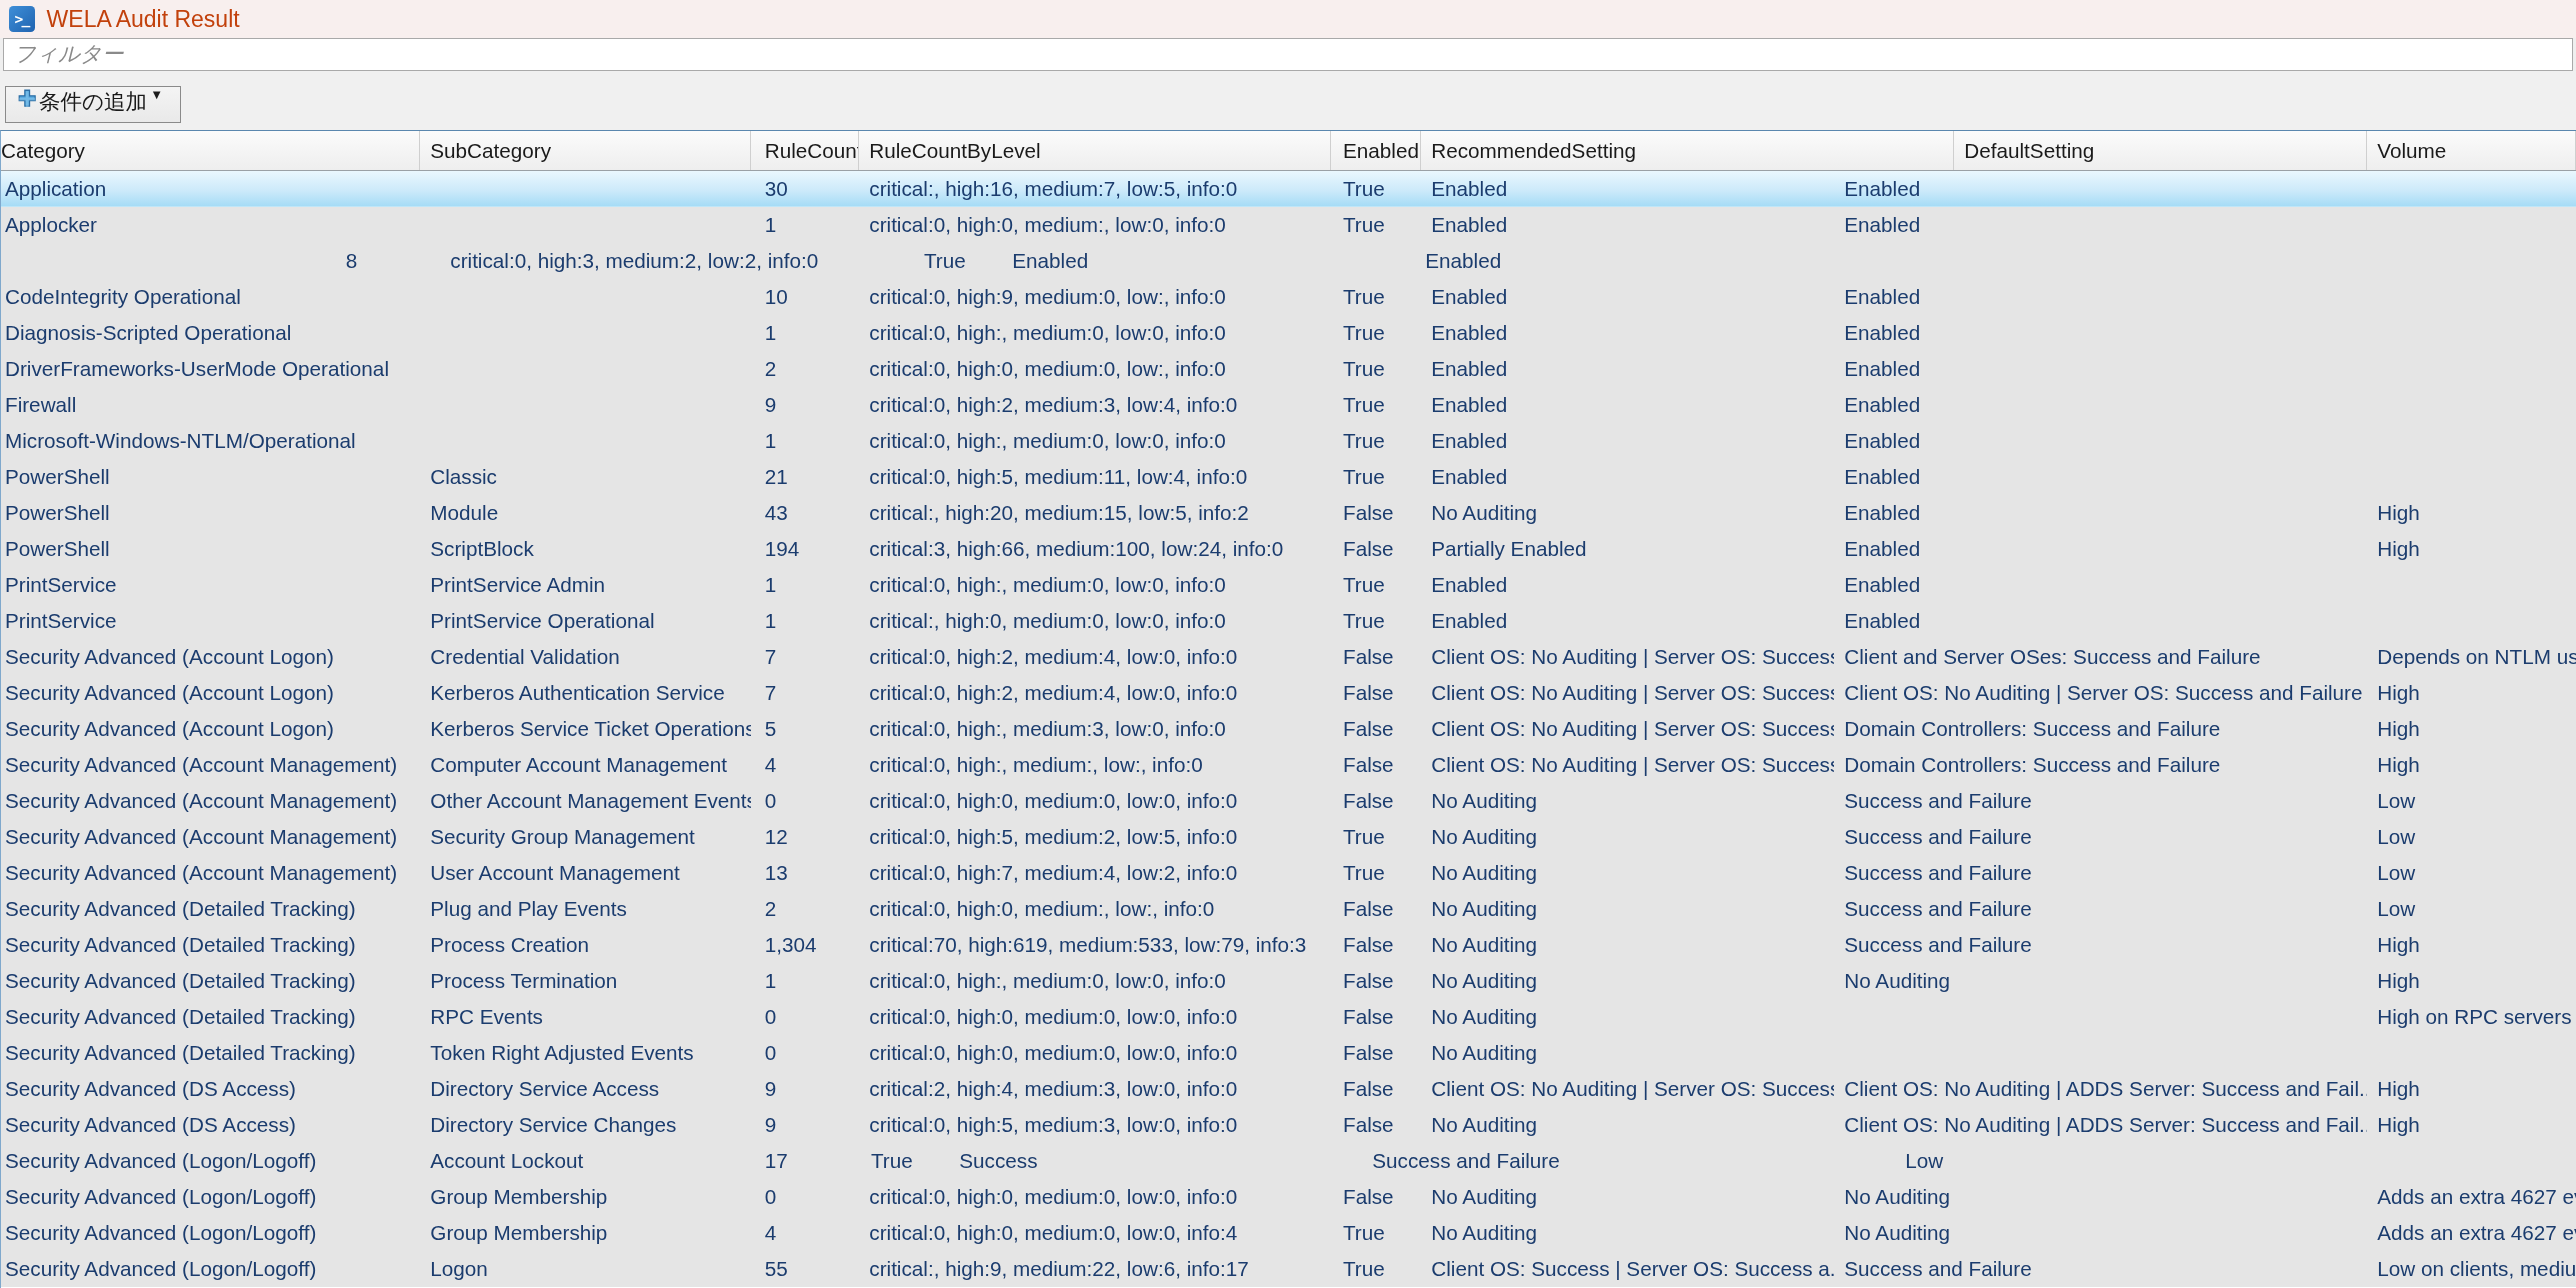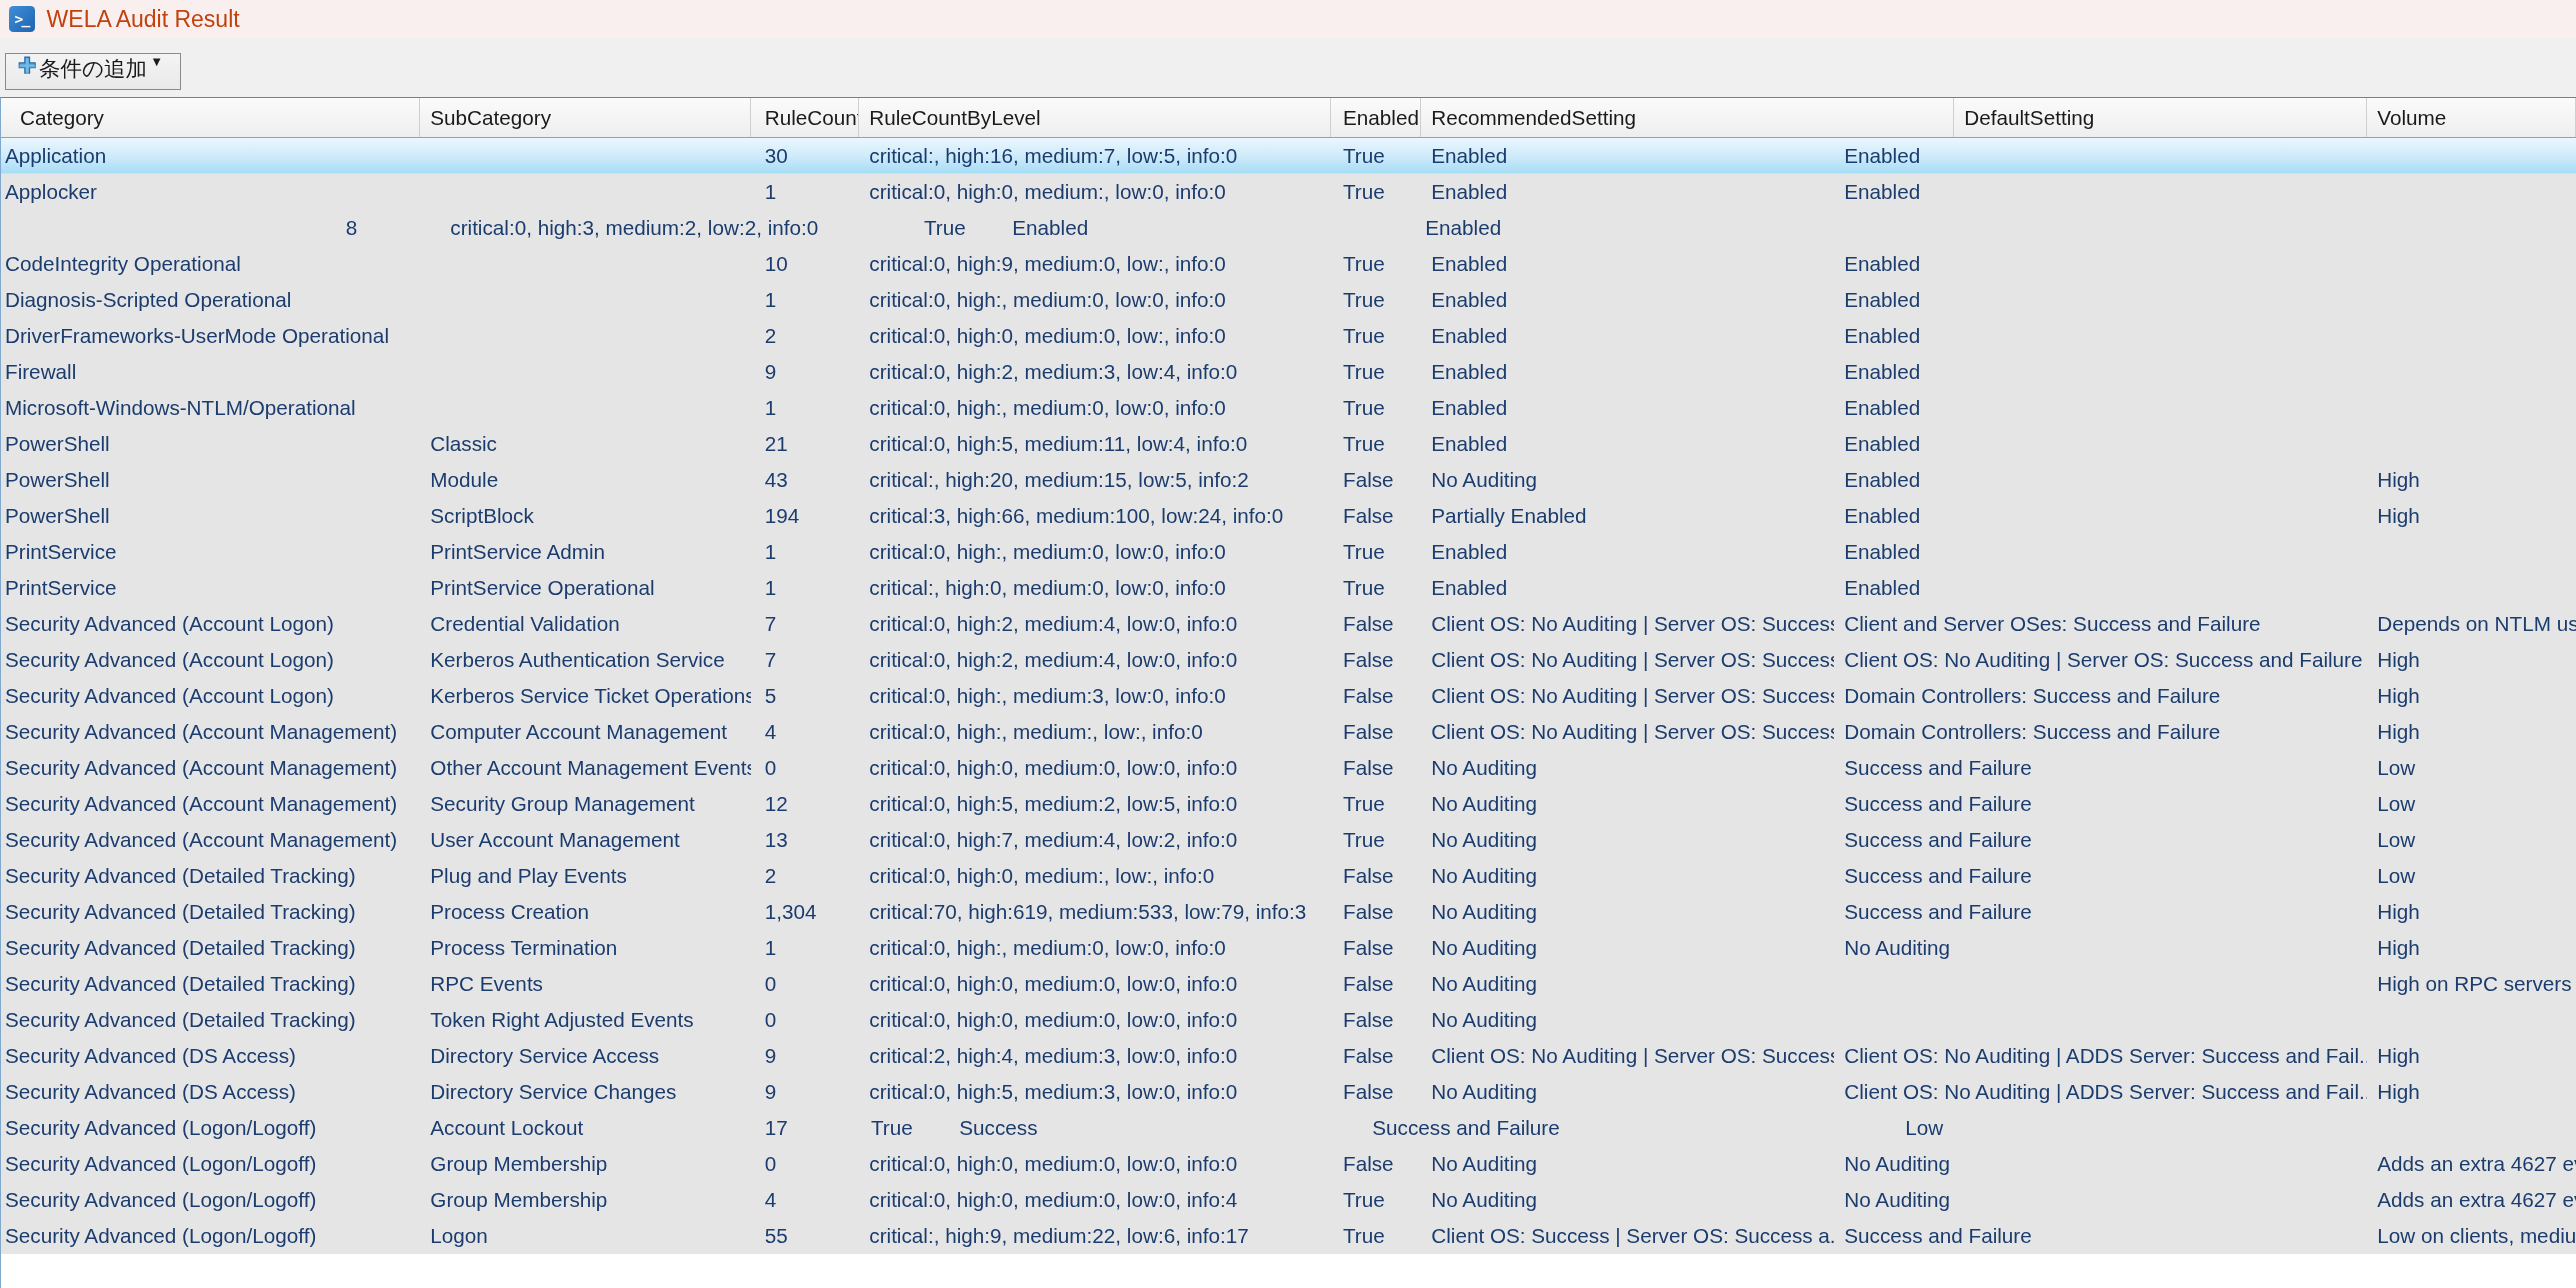--- a/index.html
+++ b/index.html
@@ -41,39 +41,42 @@
   .hcell{display:flex;align-items:center;padding:0 10.3px;font-size:20.7px;color:#1a1a1a;
          border-right:0.9px solid #cfcfcf;box-sizing:border-box;white-space:nowrap;overflow:hidden;}
   .rows{flex:1;overflow:hidden;}
   .row{height:36px;display:flex;background:#e5e5e5;}
   .row.selected{background:linear-gradient(180deg,#eaf7fe 0%,#cdeafa 55%,#a6dcf6 100%);
                 border-bottom:0.9px solid #bfe6f8;height:35px;}
   .cell{display:flex;align-items:center;padding:0 10.3px;font-size:20.7px;
         color:var(--row-text,#1b3c6e);box-sizing:border-box;
         white-space:nowrap;overflow:hidden;}
   .c0{width:419px;flex:0 0 419px;padding-left:4px;}
-  .hc0{width:419px;flex:0 0 419px;padding-left:19px;}
+  .hc0{width:419px;flex:0 0 419px;padding-left:0;}
   .c1,.hc1{width:331px;flex:0 0 331px;}
   .c2,.hc2{width:108px;flex:0 0 108px;padding-left:13.8px;}
   .c3,.hc3{width:472px;flex:0 0 472px;}
   .c4,.hc4{width:90px;flex:0 0 90px;padding-left:12px;}
   .c5,.hc5{width:413px;flex:0 0 413px;}
   .c6,.hc6{width:533px;flex:0 0 533px;}
   .c7,.hc7{flex:1 1 auto;min-width:0;}
 </style>
 </head>
 <body>
 
 <div class="window">
 
   <div class="titlebar">
     <div class="ps-icon">&gt;_</div>
     <div class="title-text">WELA Audit Result</div>
   </div>
 
+  <div class="filterbar">
+    <input class="filter-input" type="text" placeholder="フィルター" style="">
+  </div>
 
   <div class="toolbar">
     <div class="add-btn">
       <svg class="plus-icon" viewBox="0 0 24 24">
         <path d="M9.5 3.5h5v6h6v5h-6v6h-5v-6h-6v-5h6z" fill="#55a8de" stroke="#2d6fa5" stroke-width="1.4"></path>
         <path d="M10.5 4.5h3v7h7v3h-7v7h-3v-7h-7v-3h7z" fill="#8cc9ef" opacity="0.55"></path>
       </svg>
       <span>条件の追加</span>
       <span class="dd-arrow">▼</span>
     </div>

